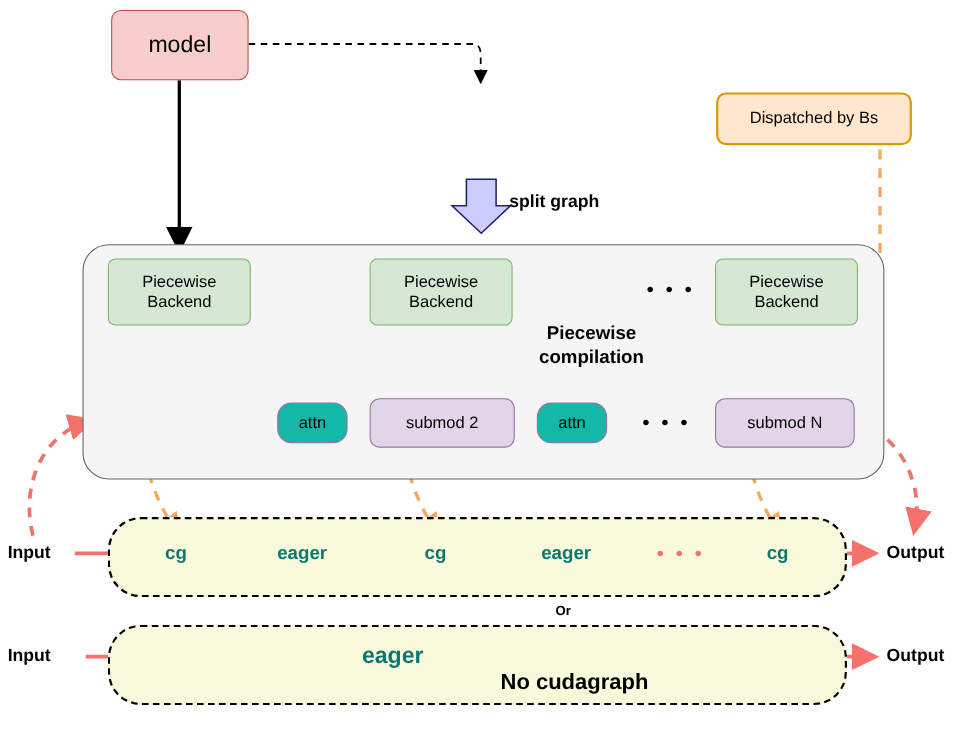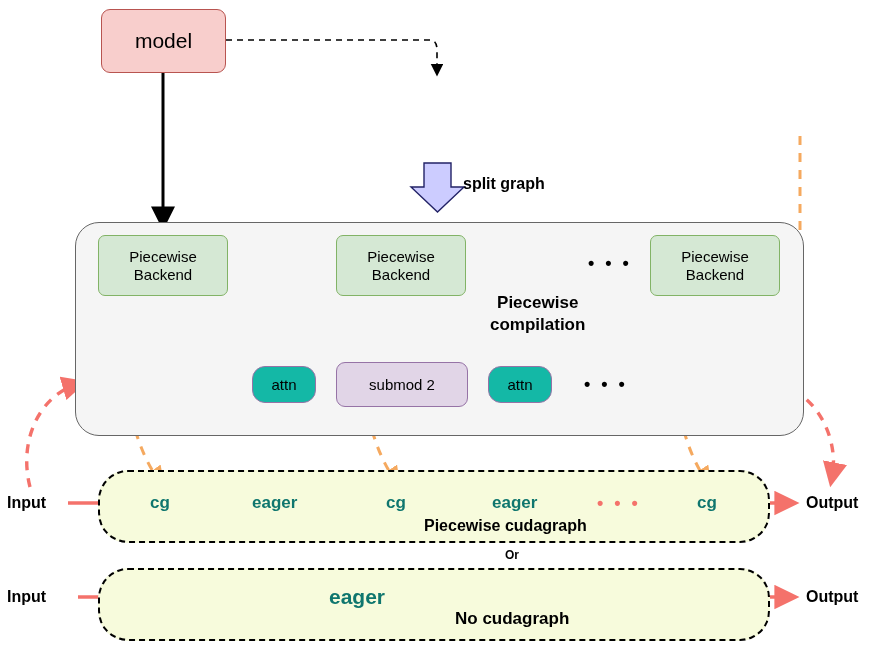--- a/index.html
+++ b/index.html
@@ -202,20 +202,23 @@
       <path d="M78,597 L318,597" stroke="#f4726b" stroke-width="3.4" fill="none" marker-end="url(#ah-red)"></path>
       <path d="M410,597 L790,597" stroke="#f4726b" stroke-width="3.4" fill="none" marker-end="url(#ah-red)"></path>
     </g>
   </svg>
 
   <div class="node n-model" style="left:101px; top:9px; width:125px; height:64px;">
     <span>model</span>
   </div>
 
 
+  <div class="node n-dispatch" style="left:651px; top:84px; width:178px; height:48px;">
+    <span>Dispatched by Bs</span>
+  </div>
 
   <div class="lbl lbl-bold" style="left:463px; top:175px; font-size:16px;">split graph</div>
 
   <div class="node n-group" style="left:75px; top:222px; width:729px; height:214px;"></div>
 
   <div class="lbl lbl-bold" style="left:490px; top:292px; font-size:17px; text-align:center; line-height:1.3;">
     <div>Piecewise</div>
     <div>compilation</div>
   </div>
 
@@ -244,46 +247,48 @@
   <div class="node n-submod" style="left:336px; top:362px; width:132px; height:45px;align-items:center;">
     <span>submod 2</span>
   </div>
 
   <div class="node n-attn" style="left:488px; top:366px; width:64px; height:37px;">
     <span>attn</span>
   </div>
 
   <div class="dots" style="left:584px; top:374px; font-size:18px;">• • •</div>
 
+  <div class="node n-submod" style="left:650px; top:362px; width:127px; height:45px;">
+    <span>submod N</span>
+  </div>
 
   <div class="node n-lane" style="left:98px; top:470px; width:672px; height:73px;"></div>
 
   <div class="lbl lbl-bold" style="left:7px; top:494px; font-size:16px;">Input</div>
 
   <div class="lbl lbl-red" style="left:150px; top:493px; font-size:17px;">cg</div>
 
   <div class="lbl lbl-red" style="left:252px; top:493px; font-size:17px;">eager</div>
 
   <div class="lbl lbl-red" style="left:386px; top:493px; font-size:17px;">cg</div>
 
   <div class="lbl lbl-red" style="left:492px; top:493px; font-size:17px;">eager</div>
 
   <div class="dots dots-red" style="left:597px; top:493px; font-size:18px; font-weight:bold;">• • •</div>
 
   <div class="lbl lbl-red" style="left:697px; top:493px; font-size:17px;">cg</div>
 
   <div class="lbl lbl-bold" style="left:806px; top:494px; font-size:16px;">Output</div>
 
-  <div class="lbl lbl-bold" style="left:424px; top:517px; font-size:16px;">Piecewise cudagraph</div>
 
   <div class="lbl lbl-bold" style="left:505px; top:548px; font-size:12px;">Or</div>
 
   <div class="node n-lane" style="left:98px; top:568px; width:672px; height:73px;"></div>
 
   <div class="lbl lbl-bold" style="left:7px; top:588px; font-size:16px;">Input</div>
 
   <div class="lbl lbl-red" style="left:329px; top:585px; font-size:21px;">eager</div>
 
   <div class="lbl lbl-bold" style="left:806px; top:588px; font-size:16px;">Output</div>
 
-  <div class="lbl lbl-bold" style="left:455px; top:609px; font-size:17px;">No cudagraph</div>
+  <div class="lbl lbl-bold" style="left:455px; top:609px; font-size:20px;">No cudagraph</div>
 
 </div>
 
 </body></html>

